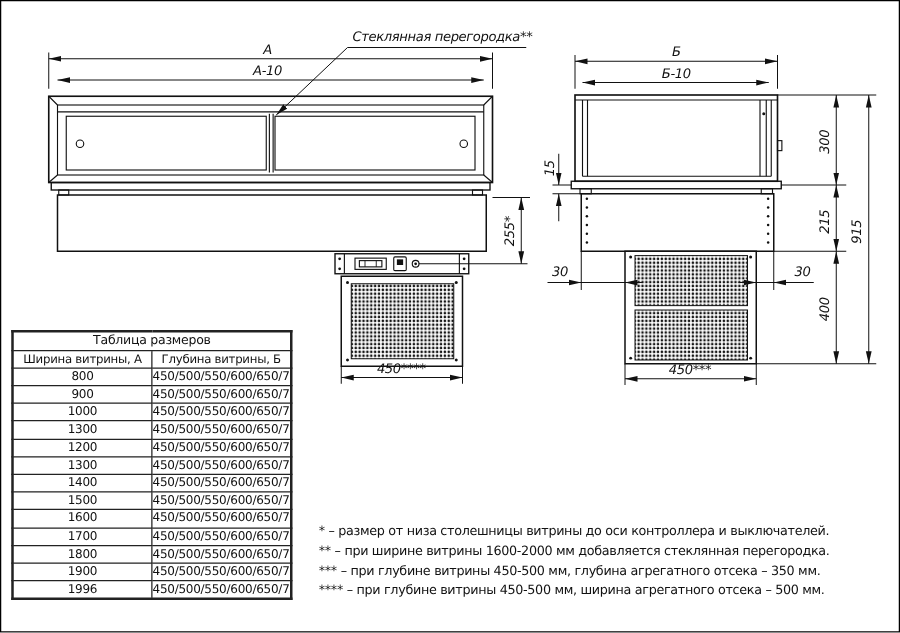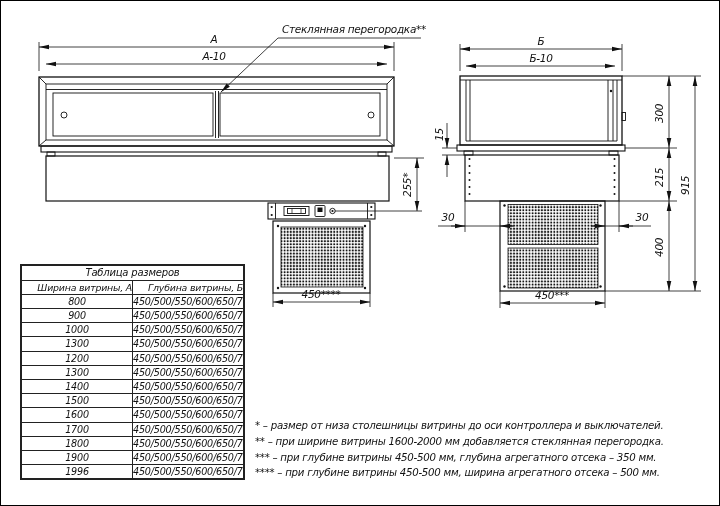--- a/index.html
+++ b/index.html
@@ -6,37 +6,37 @@
   .canvas{
     position:relative;width:718px;height:504px;background:#fff;
     border:1px solid #000;overflow:hidden;
     font-family:"DejaVu Sans",sans-serif;color:#111;
   }
   svg{position:absolute;left:0;top:0;}
   svg text{font-family:"DejaVu Sans",sans-serif;font-style:italic;fill:#111;}
   .dimtxt{font-size:10.5px;letter-spacing:-0.3px;}
   .lbltxt{font-size:10.5px;letter-spacing:-0.3px;}
   .size-table{
-    position:absolute;left:19px;top:263px;width:248px;
-    border-collapse:collapse;font-style:italic;
+    position:absolute;left:8px;top:263px;width:248px;
+    border-collapse:collapse;
   }
   .size-table table{border-collapse:collapse;width:225px;table-layout:fixed;}
   .size-table td,.size-table th{
     border:1px solid #222;font-weight:normal;text-align:center;
     font-size:9.6px;padding:0;height:13.2px;line-height:13.2px;
     letter-spacing:-0.2px;overflow:hidden;white-space:nowrap;
   }
   .size-table .ttl{height:13.5px;font-size:10px;}
-  .size-table .hdr{font-size:9.4px;text-align:right;}
+  .size-table .hdr{font-size:9.4px;}
   .size-table table{border:2px solid #222;}
   .c1{width:90px;}
   .c2{width:135px;margin-left:29px;}
   .footnotes{
     position:absolute;left:254px;top:417px;width:462px;
-    font-style:italic;font-size:10.2px;line-height:15.8px;
+    font-size:10.2px;line-height:15.8px;
     letter-spacing:-0.25px;white-space:nowrap;color:#111;
   }
 </style>
 </head>
 <body>
 
 <div class="canvas">
 
 <svg width="718" height="504" viewBox="0 0 718 504">
   <defs>

